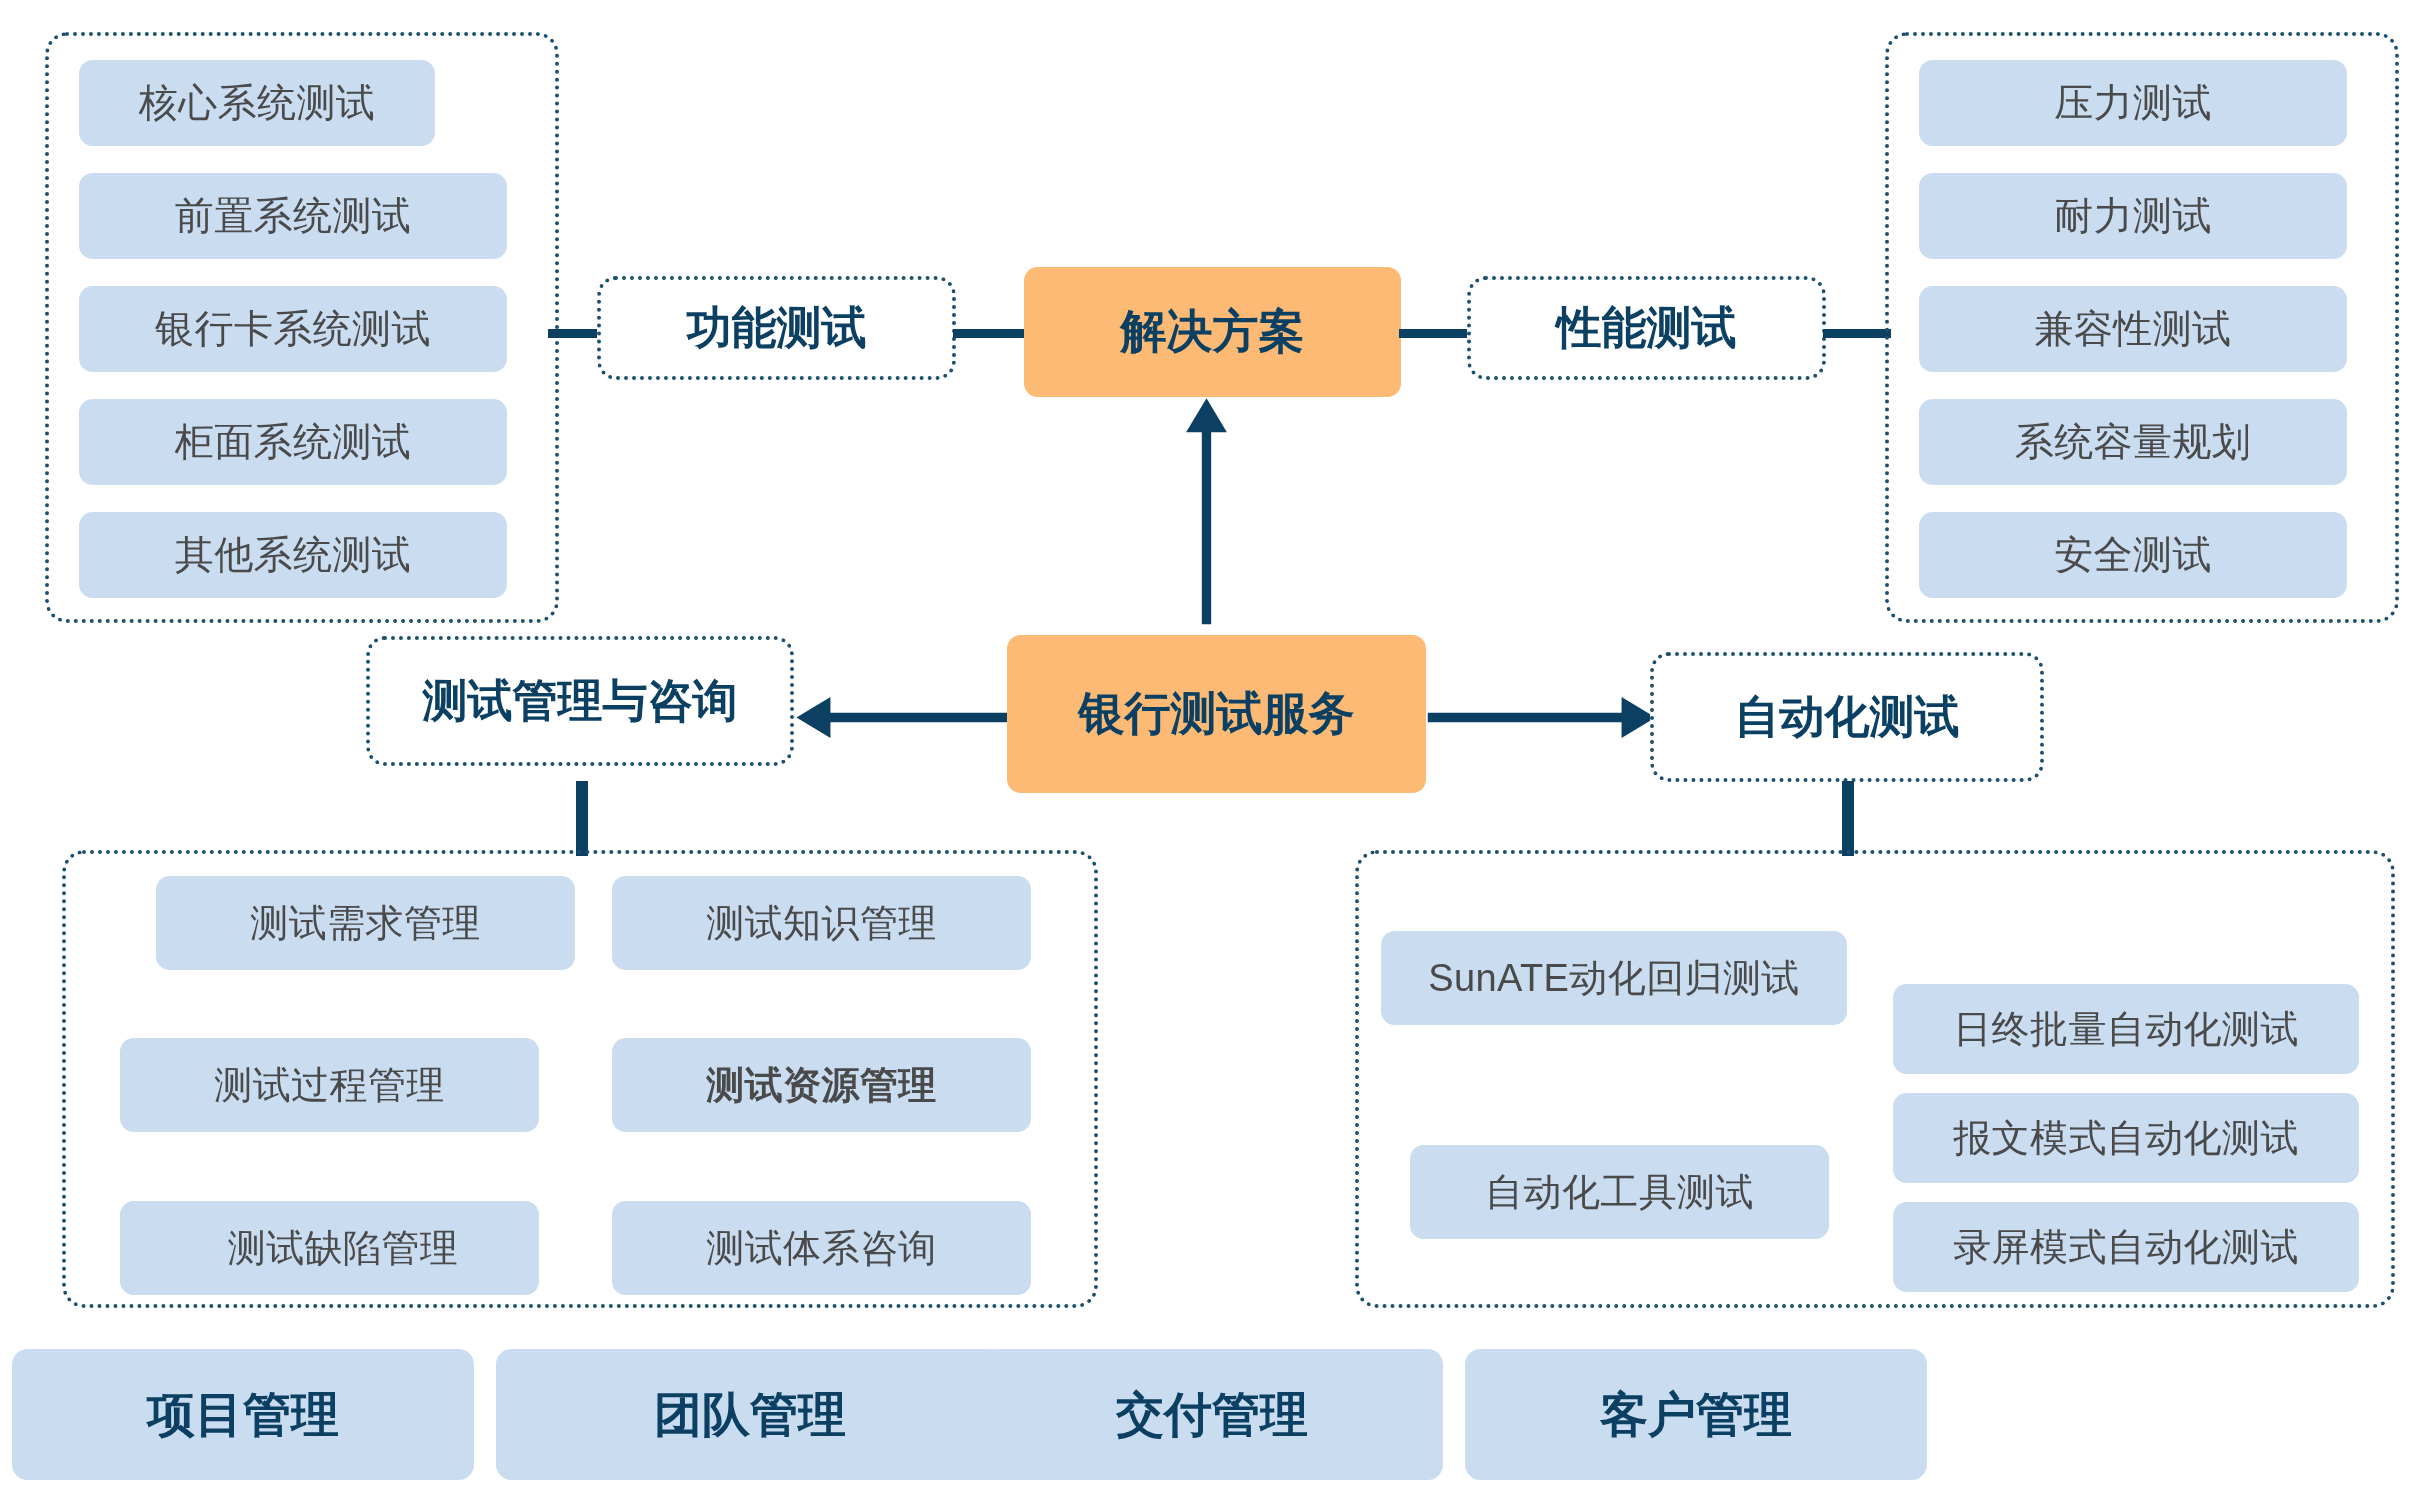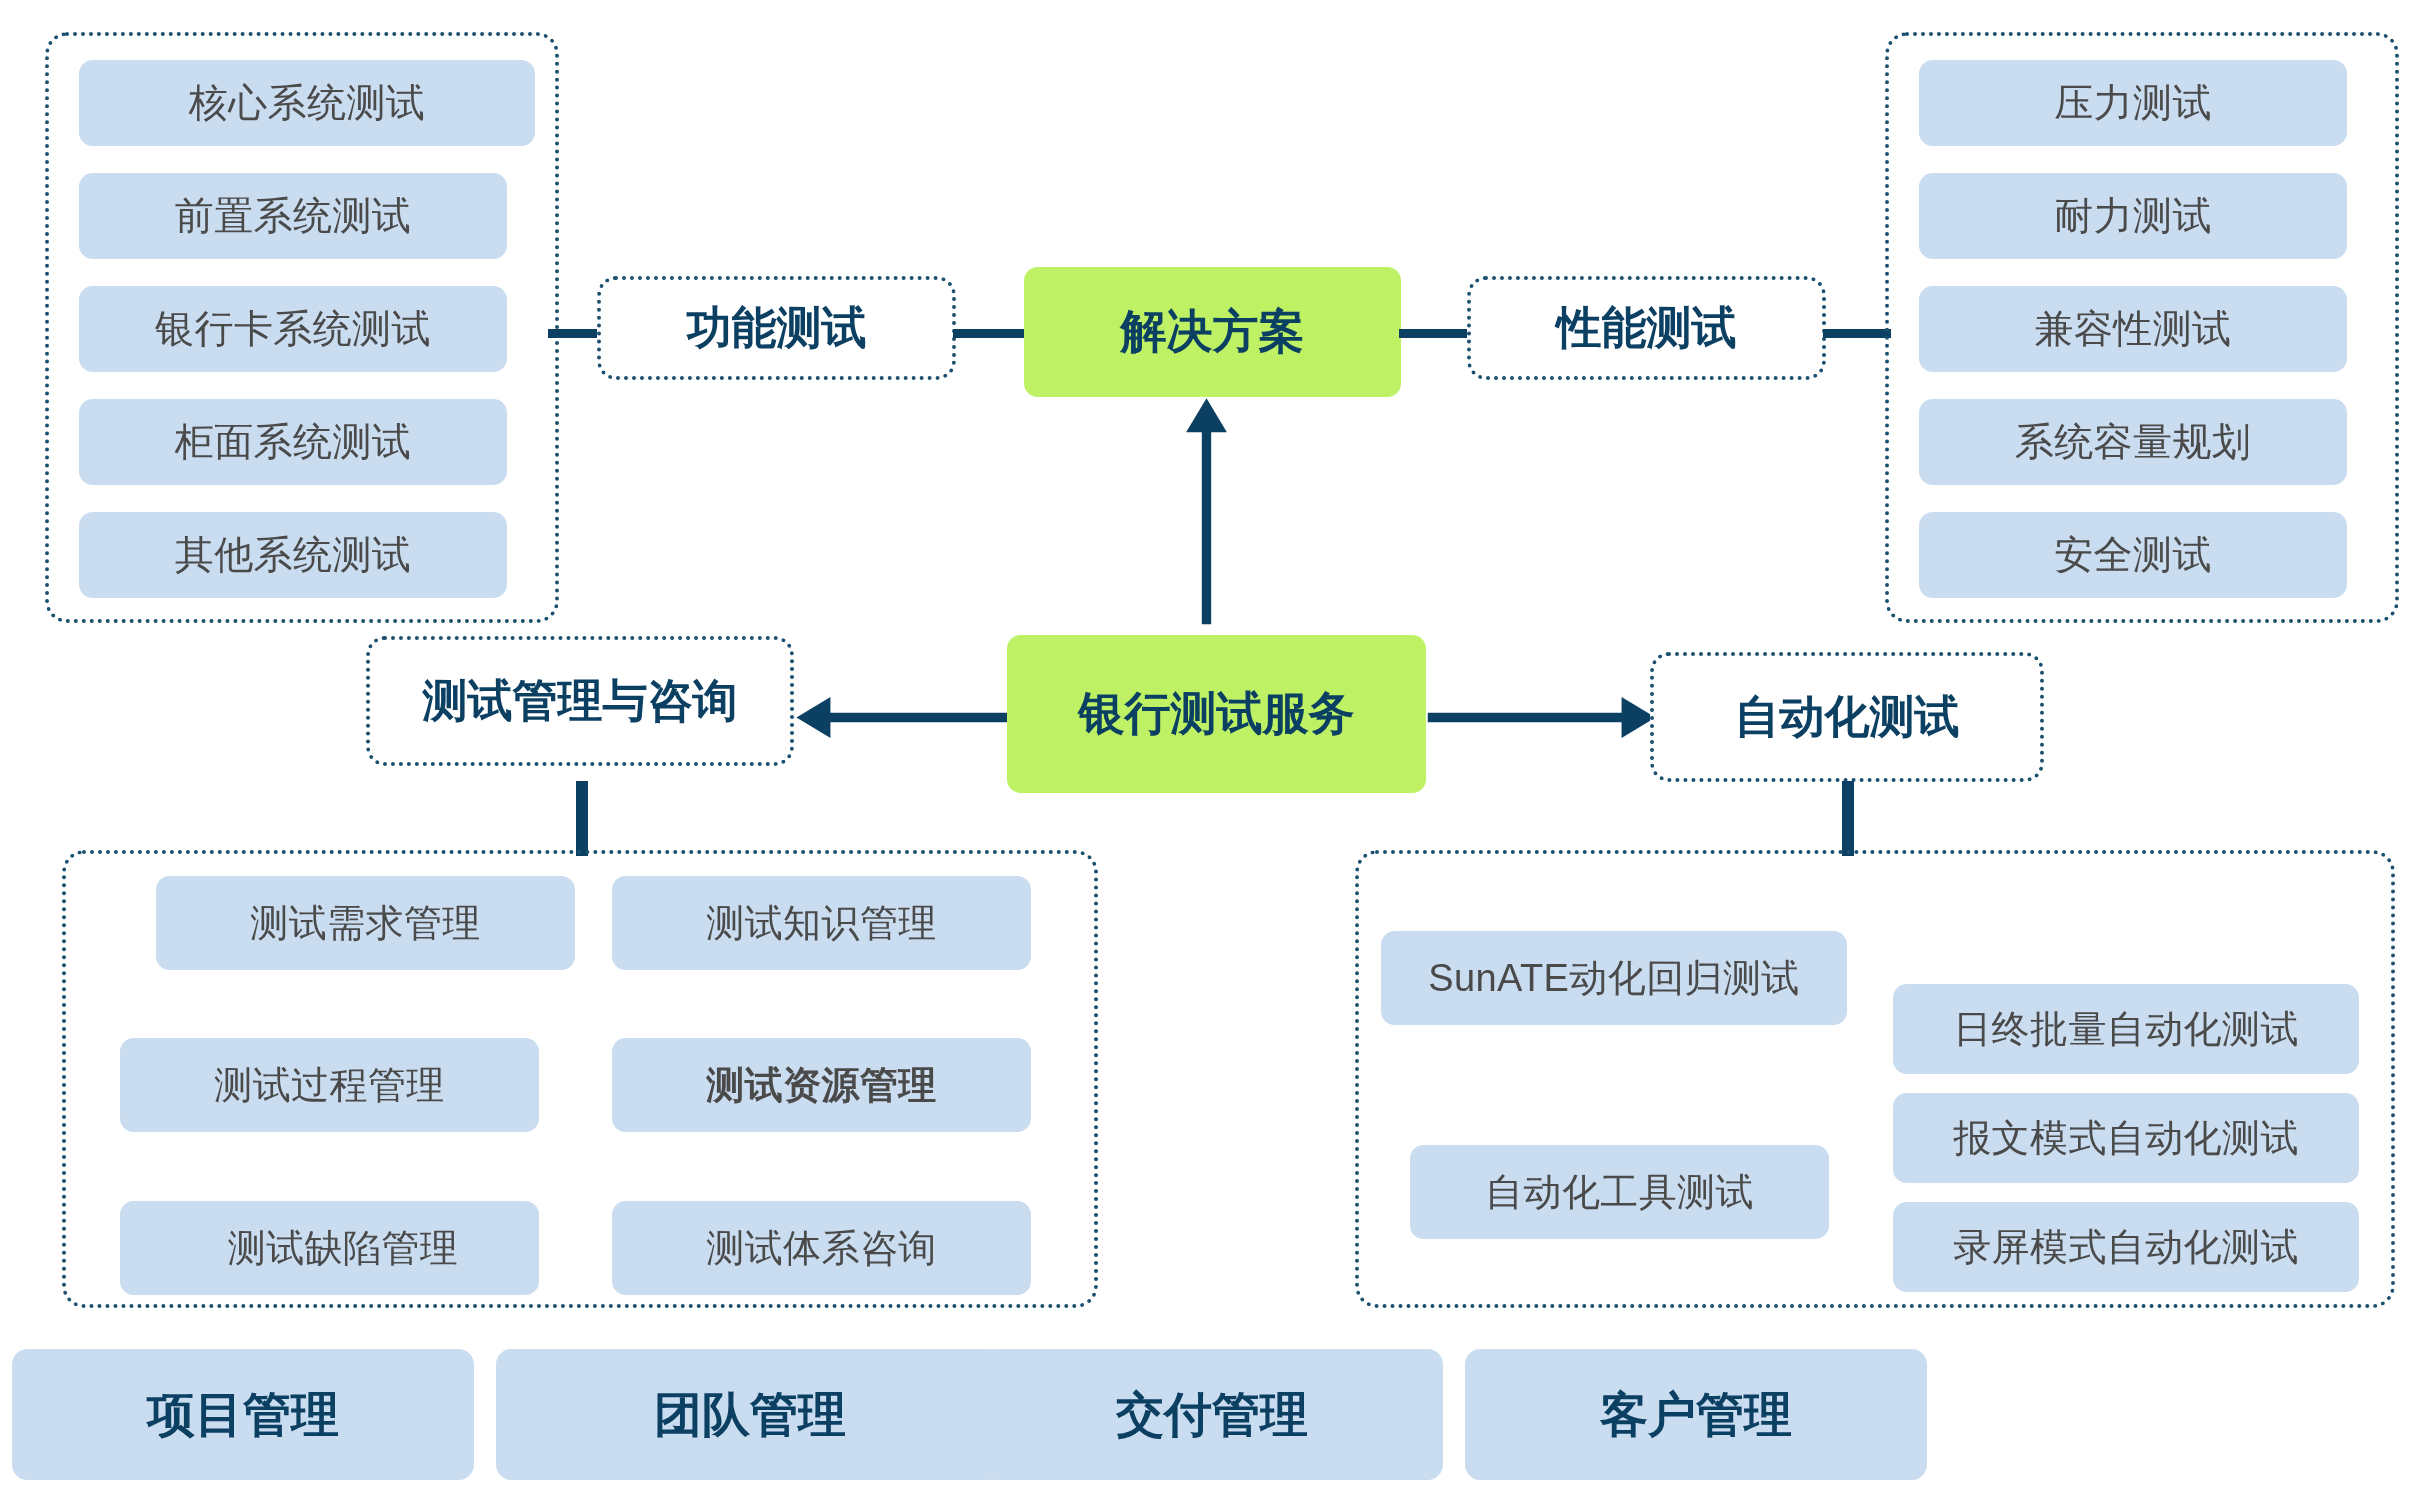--- a/index.html
+++ b/index.html
@@ -47,21 +47,21 @@
     justify-content:center;
     color:#0c4063;
     font-weight:bold;
     font-size:45px;
     white-space:nowrap;
     background:#ffffff;
   }
   
   .hub{
     position:absolute;
-    background:#bef264;
+    background:#fdba74;
     border-radius:13.7px;
     box-sizing:border-box;
     display:flex;
     align-items:center;
     justify-content:center;
     color:#0c4063;
     font-weight:bold;
     font-size:46px;
     white-space:nowrap;
   }
@@ -84,21 +84,21 @@
   .conn-v{ position:absolute; background:#0c4063; width:9.4px; }
   .arrow-svg{ position:absolute; overflow:visible; }
 </style>
 </head>
 <body>
 
 <div id="stage">
 
   <div class="group" style="left:45px; top:32px; width:514px; height:591px;">
   </div>
-  <div class="chip" style="left:79px; top:60px; width:456px; height:86px;">核心系统测试</div>
+  <div class="chip" style="left:79px; top:60px; width:356px; height:86px;">核心系统测试</div>
   <div class="chip" style="left:79px; top:173px; width:428px; height:86px;">前置系统测试</div>
   <div class="chip" style="left:79px; top:286px; width:428px; height:86px;">银行卡系统测试</div>
   <div class="chip" style="left:79px; top:399px; width:428px; height:86px;">柜面系统测试</div>
   <div class="chip" style="left:79px; top:512px; width:428px; height:86px;">其他系统测试</div>
 
   <div class="conn-h" style="left:548px; top:329px; width:68px;"></div>
 
   <div class="branch" style="left:597px; top:276px; width:359px; height:104px;">功能测试</div>
 
   <div class="conn-h" style="left:953px; top:329px; width:77px;"></div>

